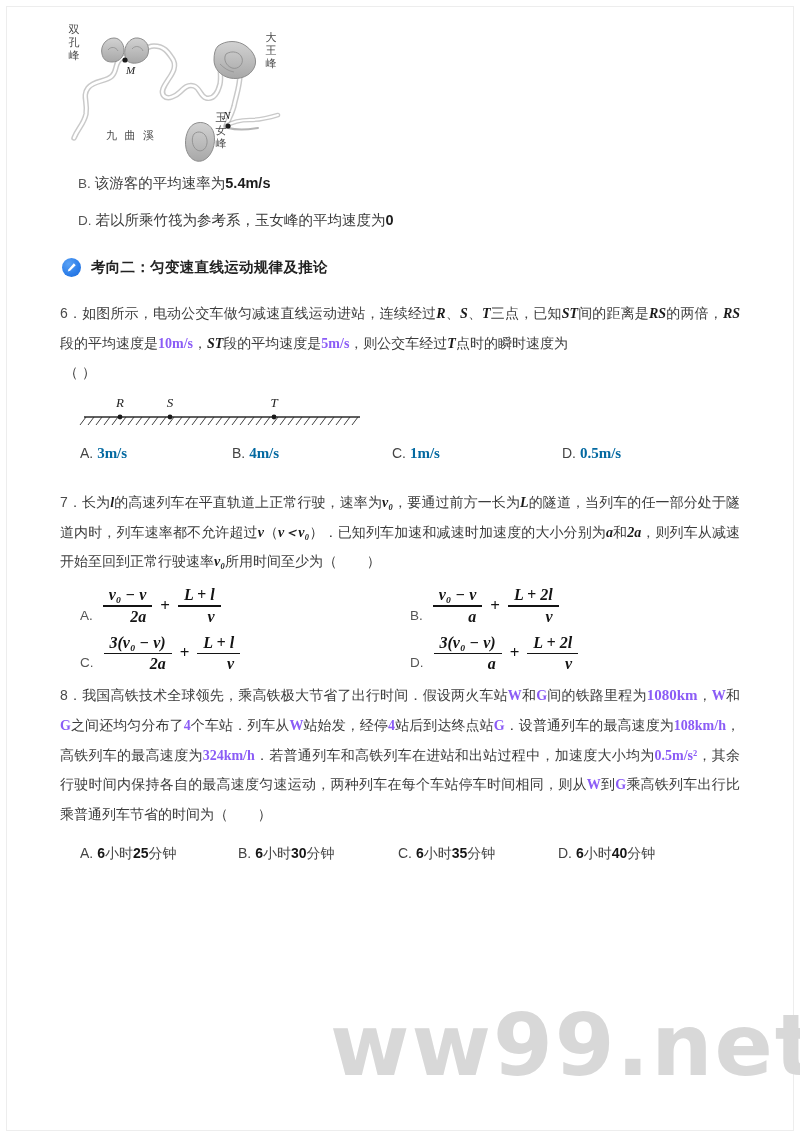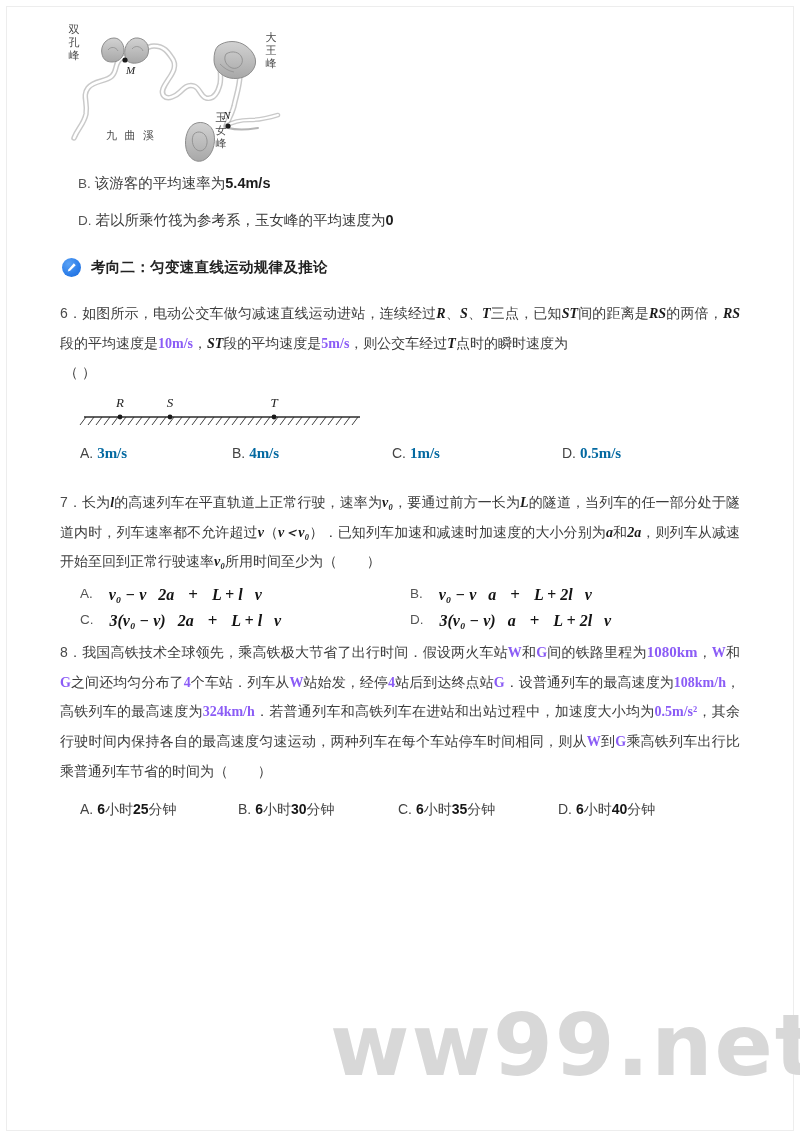--- a/index.html
+++ b/index.html
@@ -179,20 +179,21 @@
   .frac-item .olabel {
     font-family: "Liberation Sans", sans-serif;
     font-size: 13.5px;
     color: #555;
     margin-right: 7px;
     align-self: flex-end;
     padding-bottom: 4px;
   }
   .frac {
     display: inline-flex;
+    flex-direction: column;
     align-items: flex-end;
     margin: 0 3px;
   }
   .frac .num, .frac .den {
     font-size: 16px;
     font-weight: bold;
     font-style: italic;
     padding: 1px 6px;
     white-space: nowrap;
     color: #141414;

